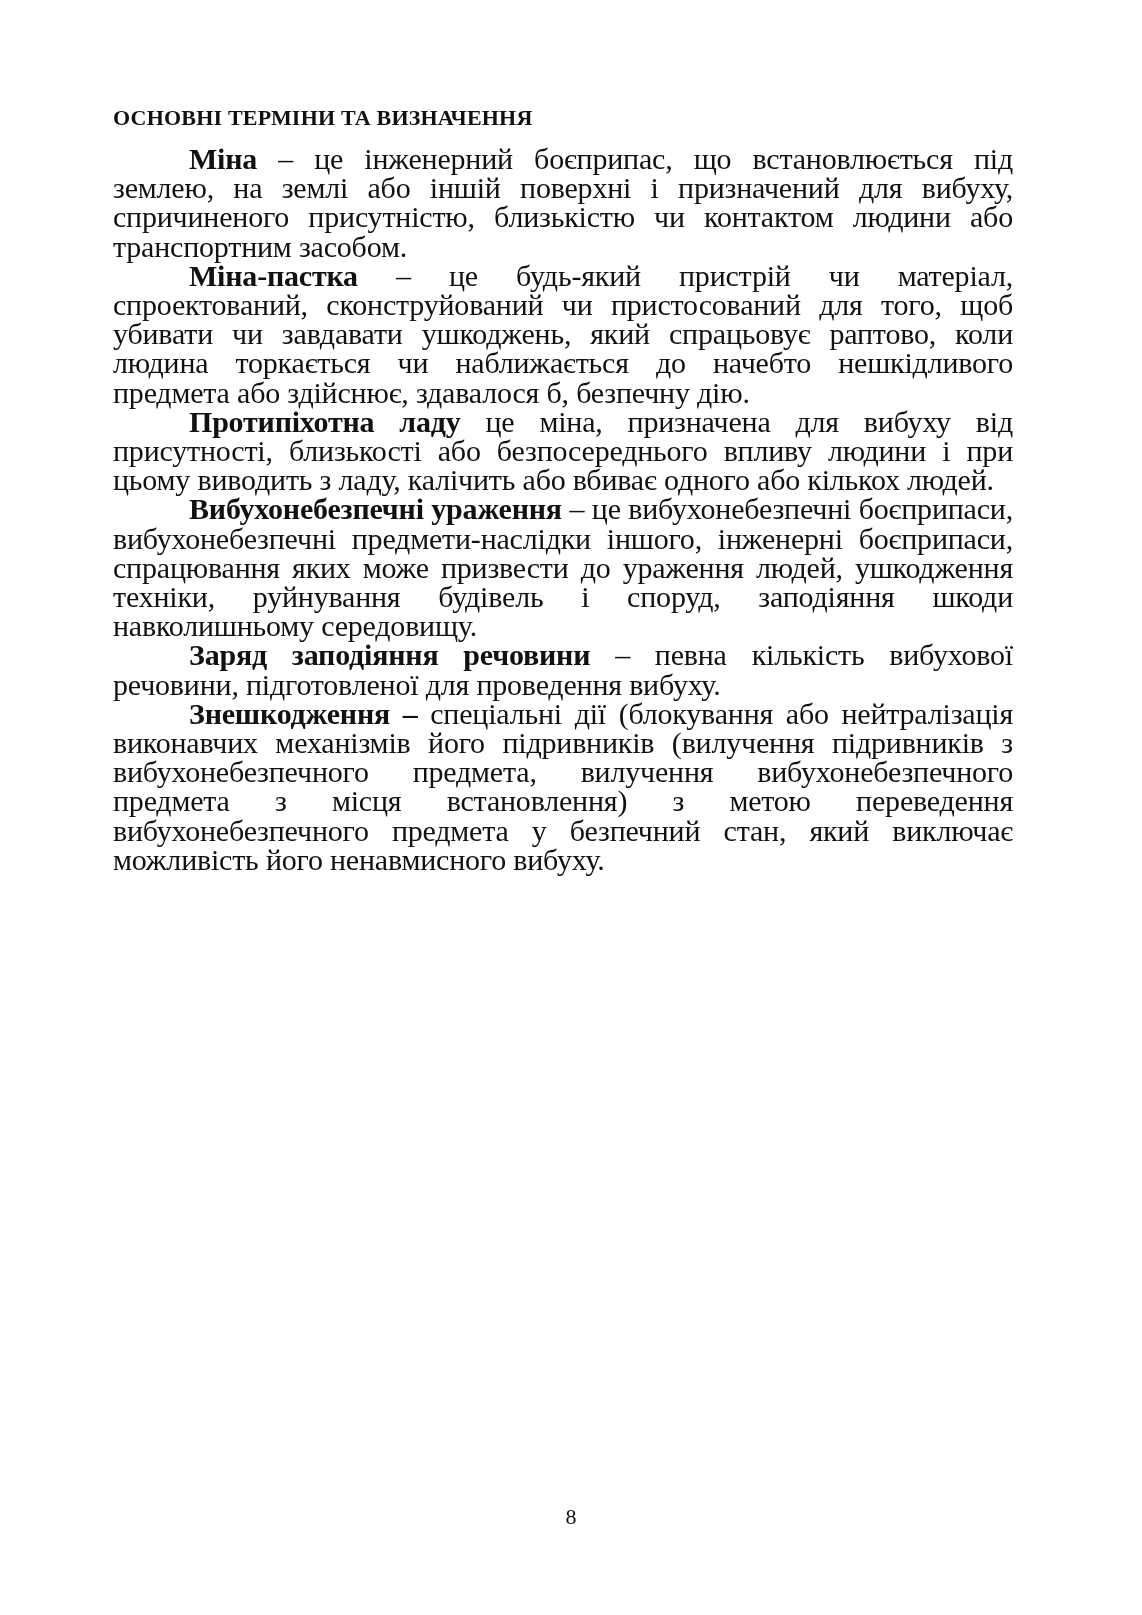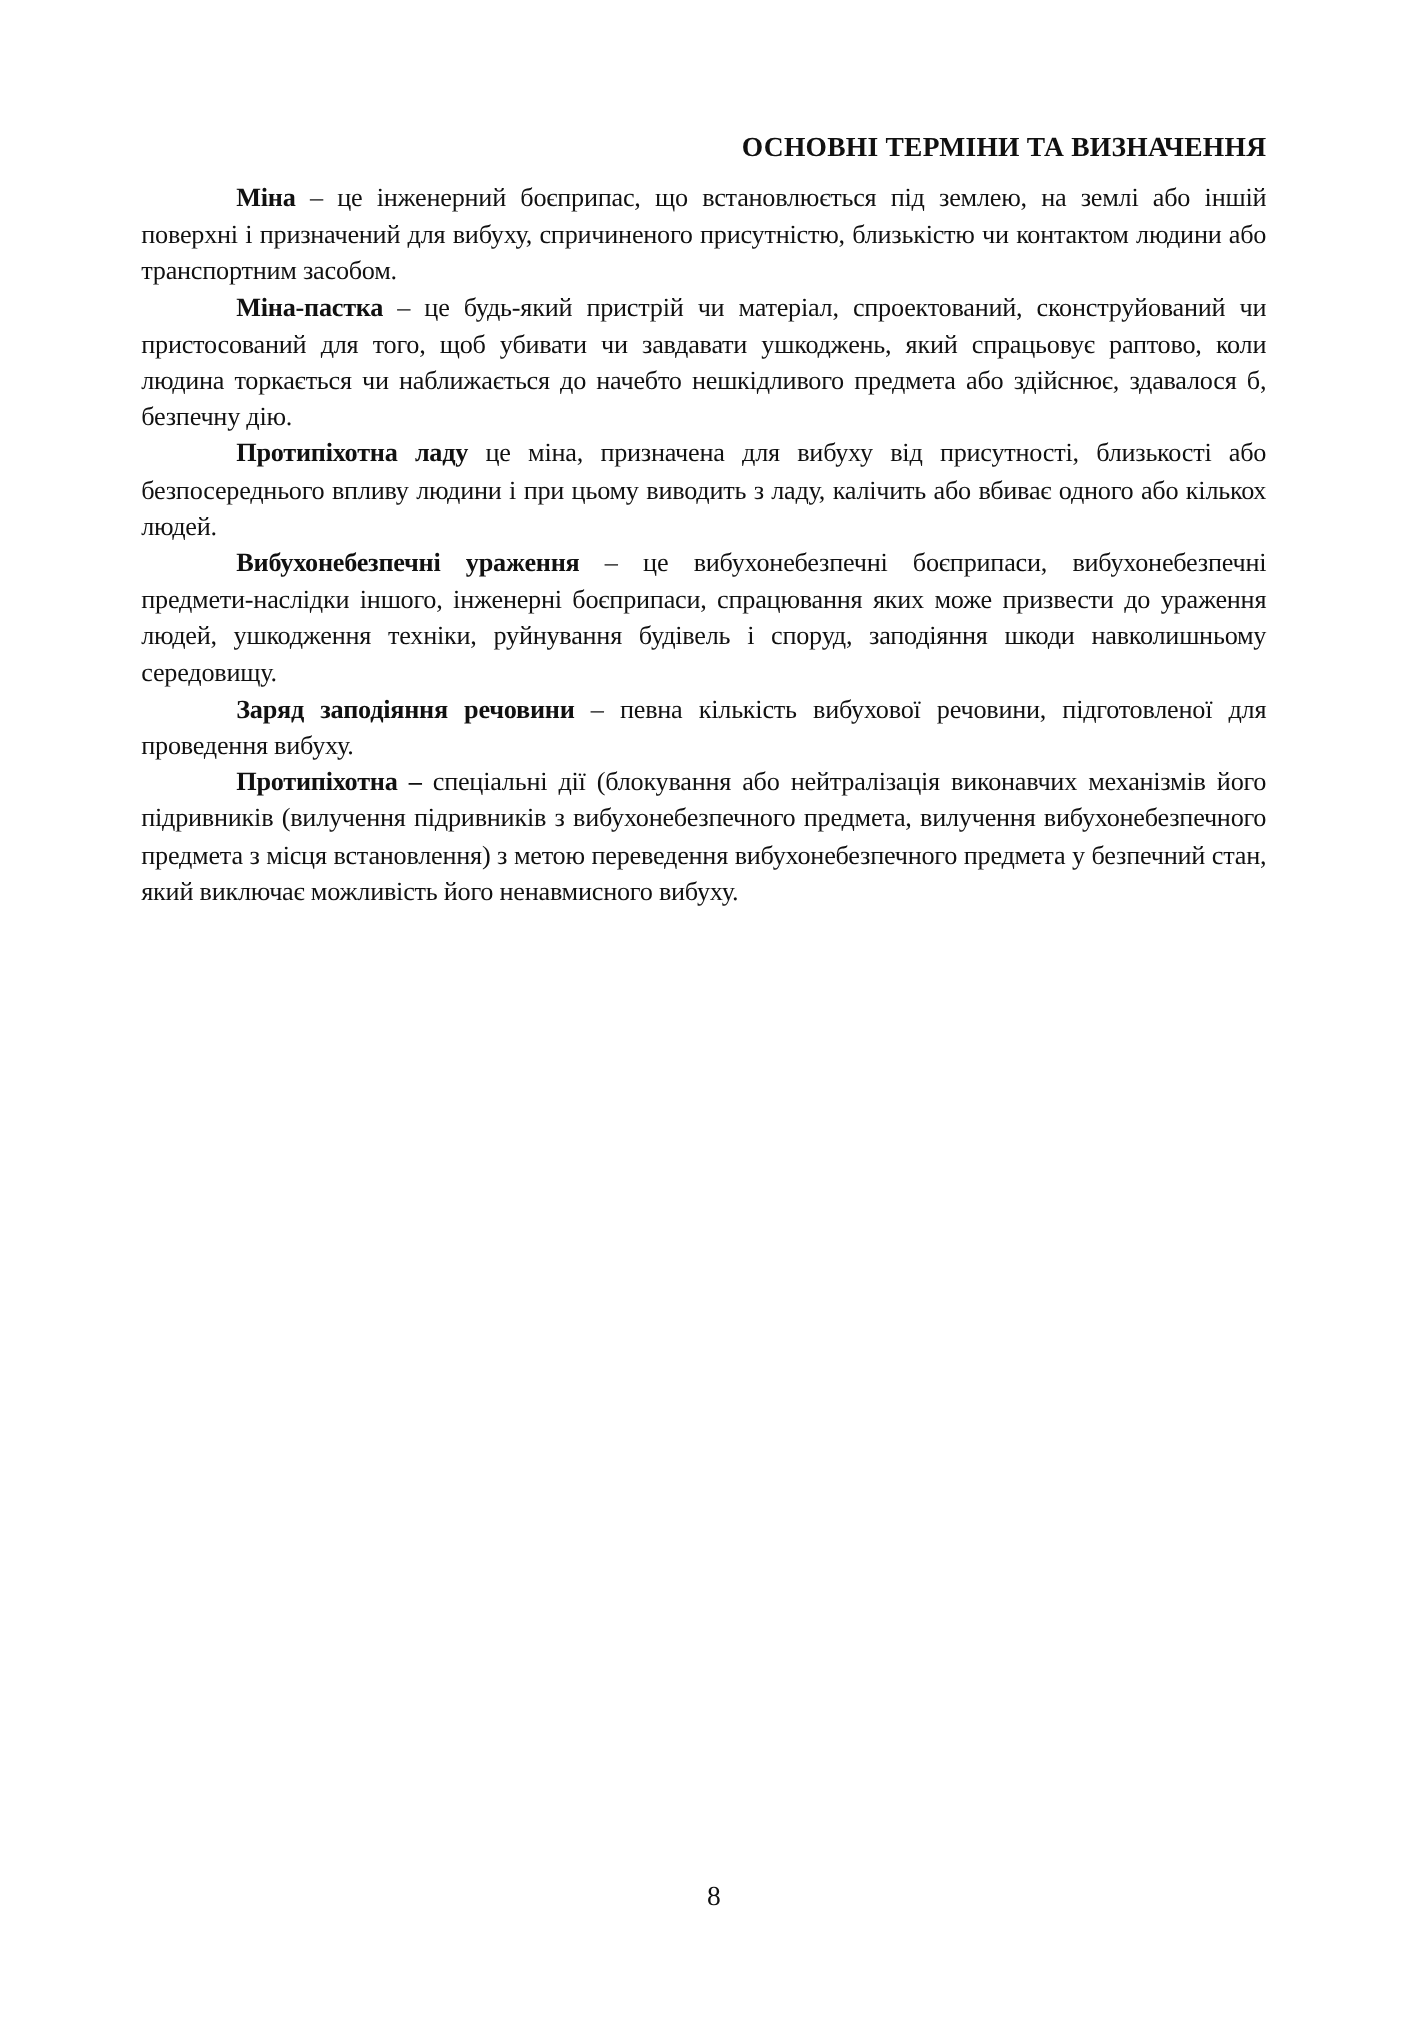--- a/index.html
+++ b/index.html
@@ -23,29 +23,29 @@
       height: 1615px;
       background: #ffffff;
     }
     .content {
       position: absolute;
       left: 113px;
       top: 104px;
       width: 900px;
     }
     .title {
-      text-align: right;
+      text-align: left;
       font-weight: bold;
       font-size: 22px;
       line-height: 28px;
       margin: 0 0 12px 0;
       letter-spacing: 0.2px;
     }
     .para {
-      font-size: 21px;
+      font-size: 30px;
       line-height: 29.2px;
       text-align: justify;
       text-indent: 76px;
       margin: 0;
       letter-spacing: -0.2px;
     }
     .para .term {
       font-weight: bold;
     }
     .page-number {
@@ -68,18 +68,18 @@
     <p class="para"><span class="term">Міна</span><span> – це інженерний боєприпас, що встановлюється під землею, на землі або іншій поверхні і призначений для вибуху, спричиненого присутністю, близькістю чи контактом людини або транспортним засобом.</span></p>
 
     <p class="para"><span class="term">Міна-пастка</span><span> – це будь-який пристрій чи матеріал, спроектований, сконструйований чи пристосований для того, щоб убивати чи завдавати ушкоджень, який спрацьовує раптово, коли людина торкається чи наближається до начебто нешкідливого предмета або здійснює, здавалося б, безпечну дію.</span></p>
 
     <p class="para"><span class="term">Протипіхотна ладу</span><span> це міна, призначена для вибуху від присутності, близькості або безпосереднього впливу людини і при цьому виводить з ладу, калічить або вбиває одного або кількох людей.</span></p>
 
     <p class="para"><span class="term">Вибухонебезпечні ураження</span><span> – це вибухонебезпечні боєприпаси, вибухонебезпечні предмети-наслідки іншого, інженерні боєприпаси, спрацювання яких може призвести до ураження людей, ушкодження техніки, руйнування будівель і споруд, заподіяння шкоди навколишньому середовищу.</span></p>
 
     <p class="para"><span class="term">Заряд заподіяння речовини</span><span> – певна кількість вибухової речовини, підготовленої для проведення вибуху.</span></p>
 
-    <p class="para"><span class="term">Протипіхотна –</span><span> спеціальні дії (блокування або нейтралізація виконавчих механізмів його підривників (вилучення підривників з вибухонебезпечного предмета, вилучення вибухонебезпечного предмета з місця встановлення) з метою переведення вибухонебезпечного предмета у безпечний стан, який виключає можливість його ненавмисного вибуху.</span></p>
+    <p class="para"><span class="term">Знешкодження –</span><span> спеціальні дії (блокування або нейтралізація виконавчих механізмів його підривників (вилучення підривників з вибухонебезпечного предмета, вилучення вибухонебезпечного предмета з місця встановлення) з метою переведення вибухонебезпечного предмета у безпечний стан, який виключає можливість його ненавмисного вибуху.</span></p>
 
   </div>
 
   <div class="page-number">8</div>
 </div>
 
 </body></html>

